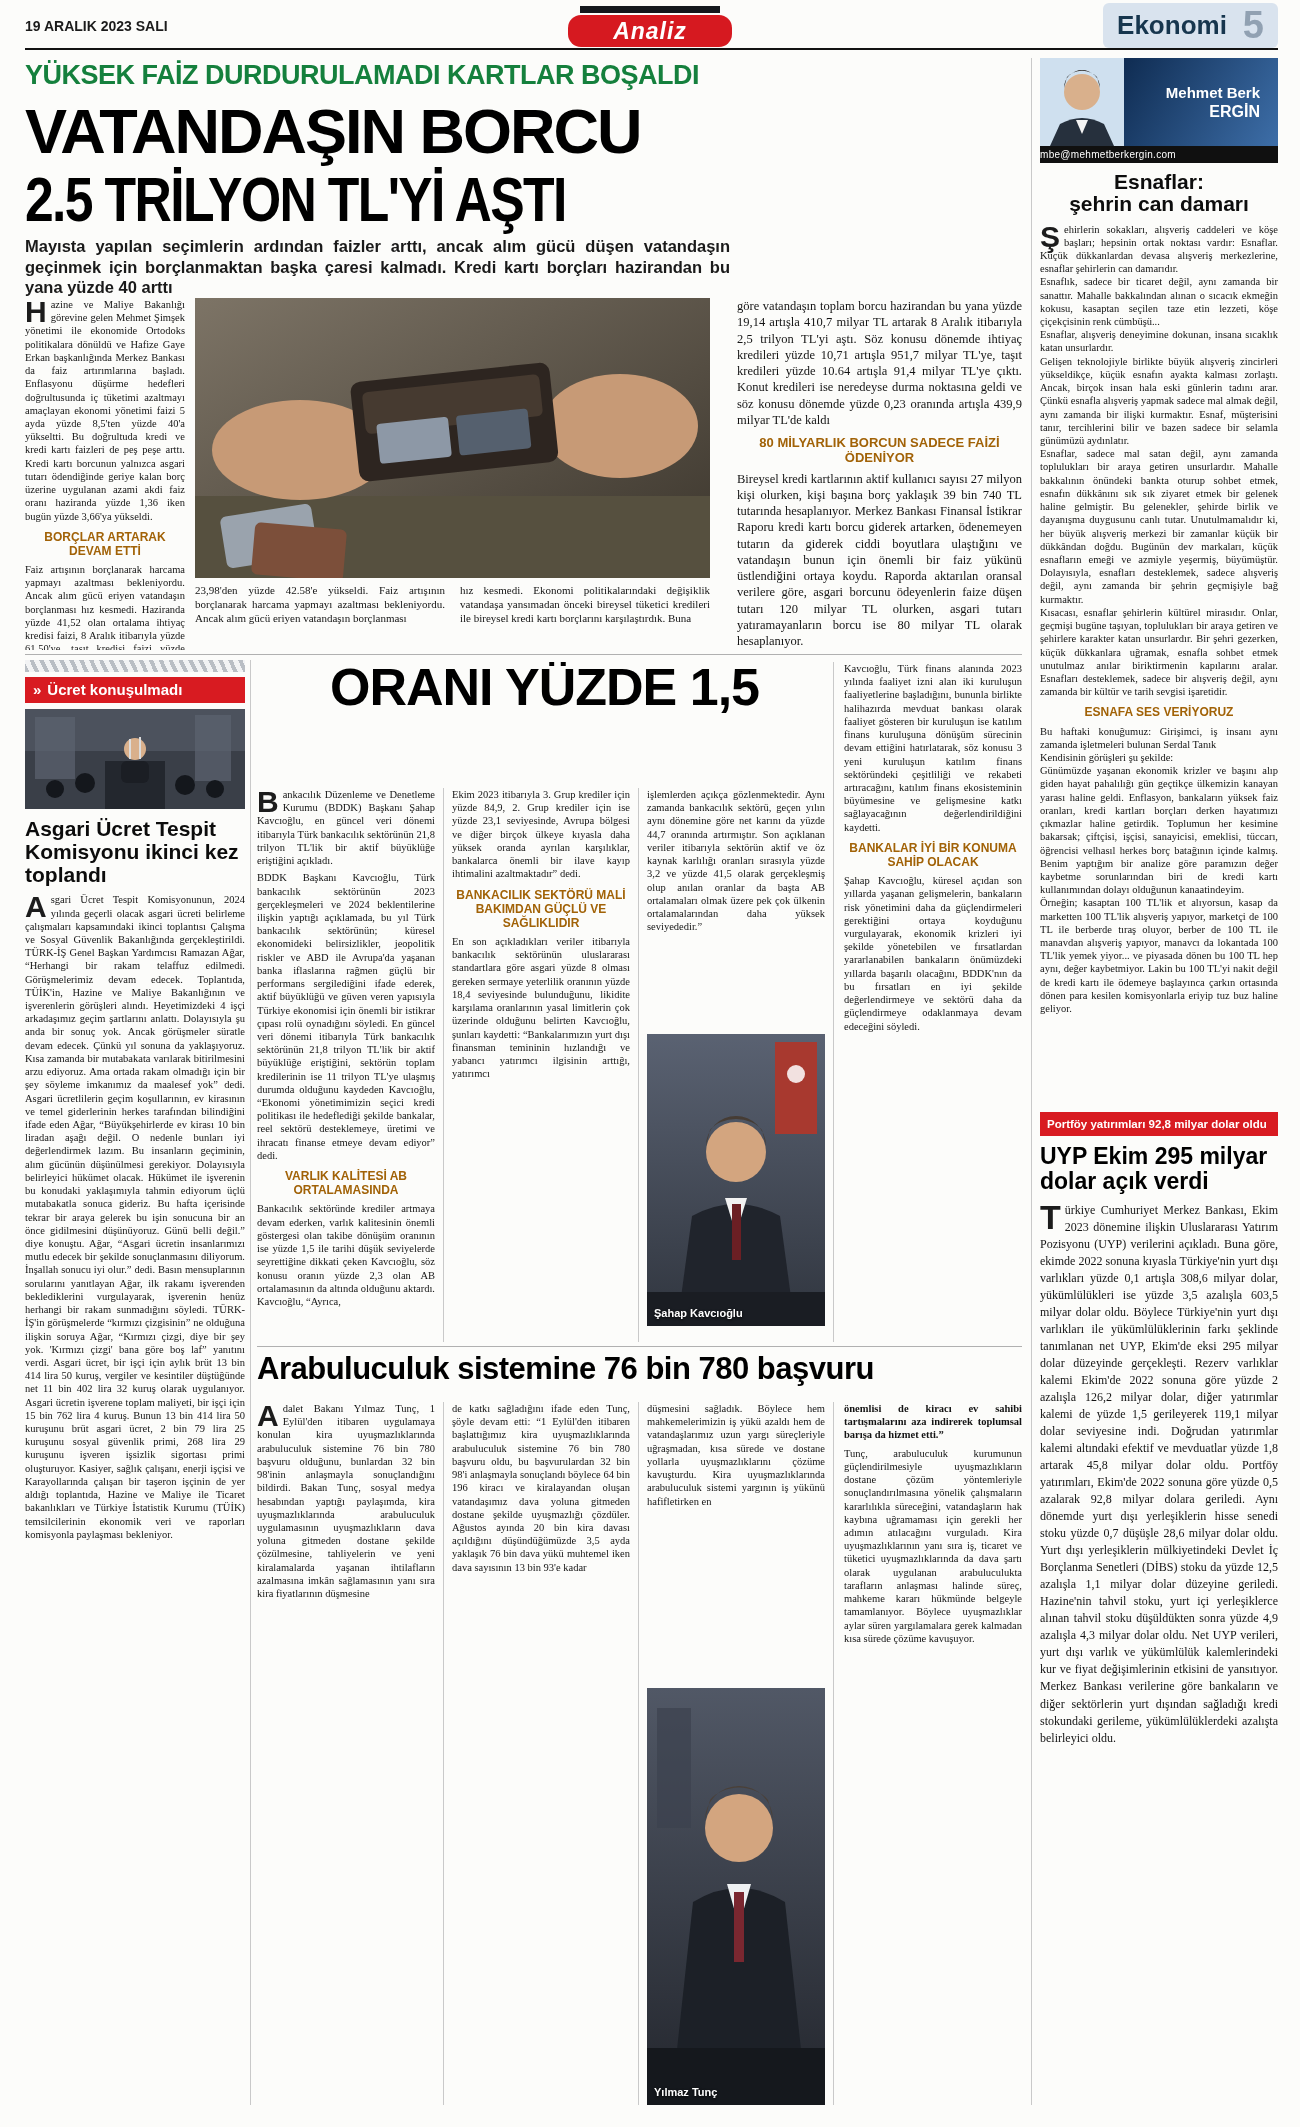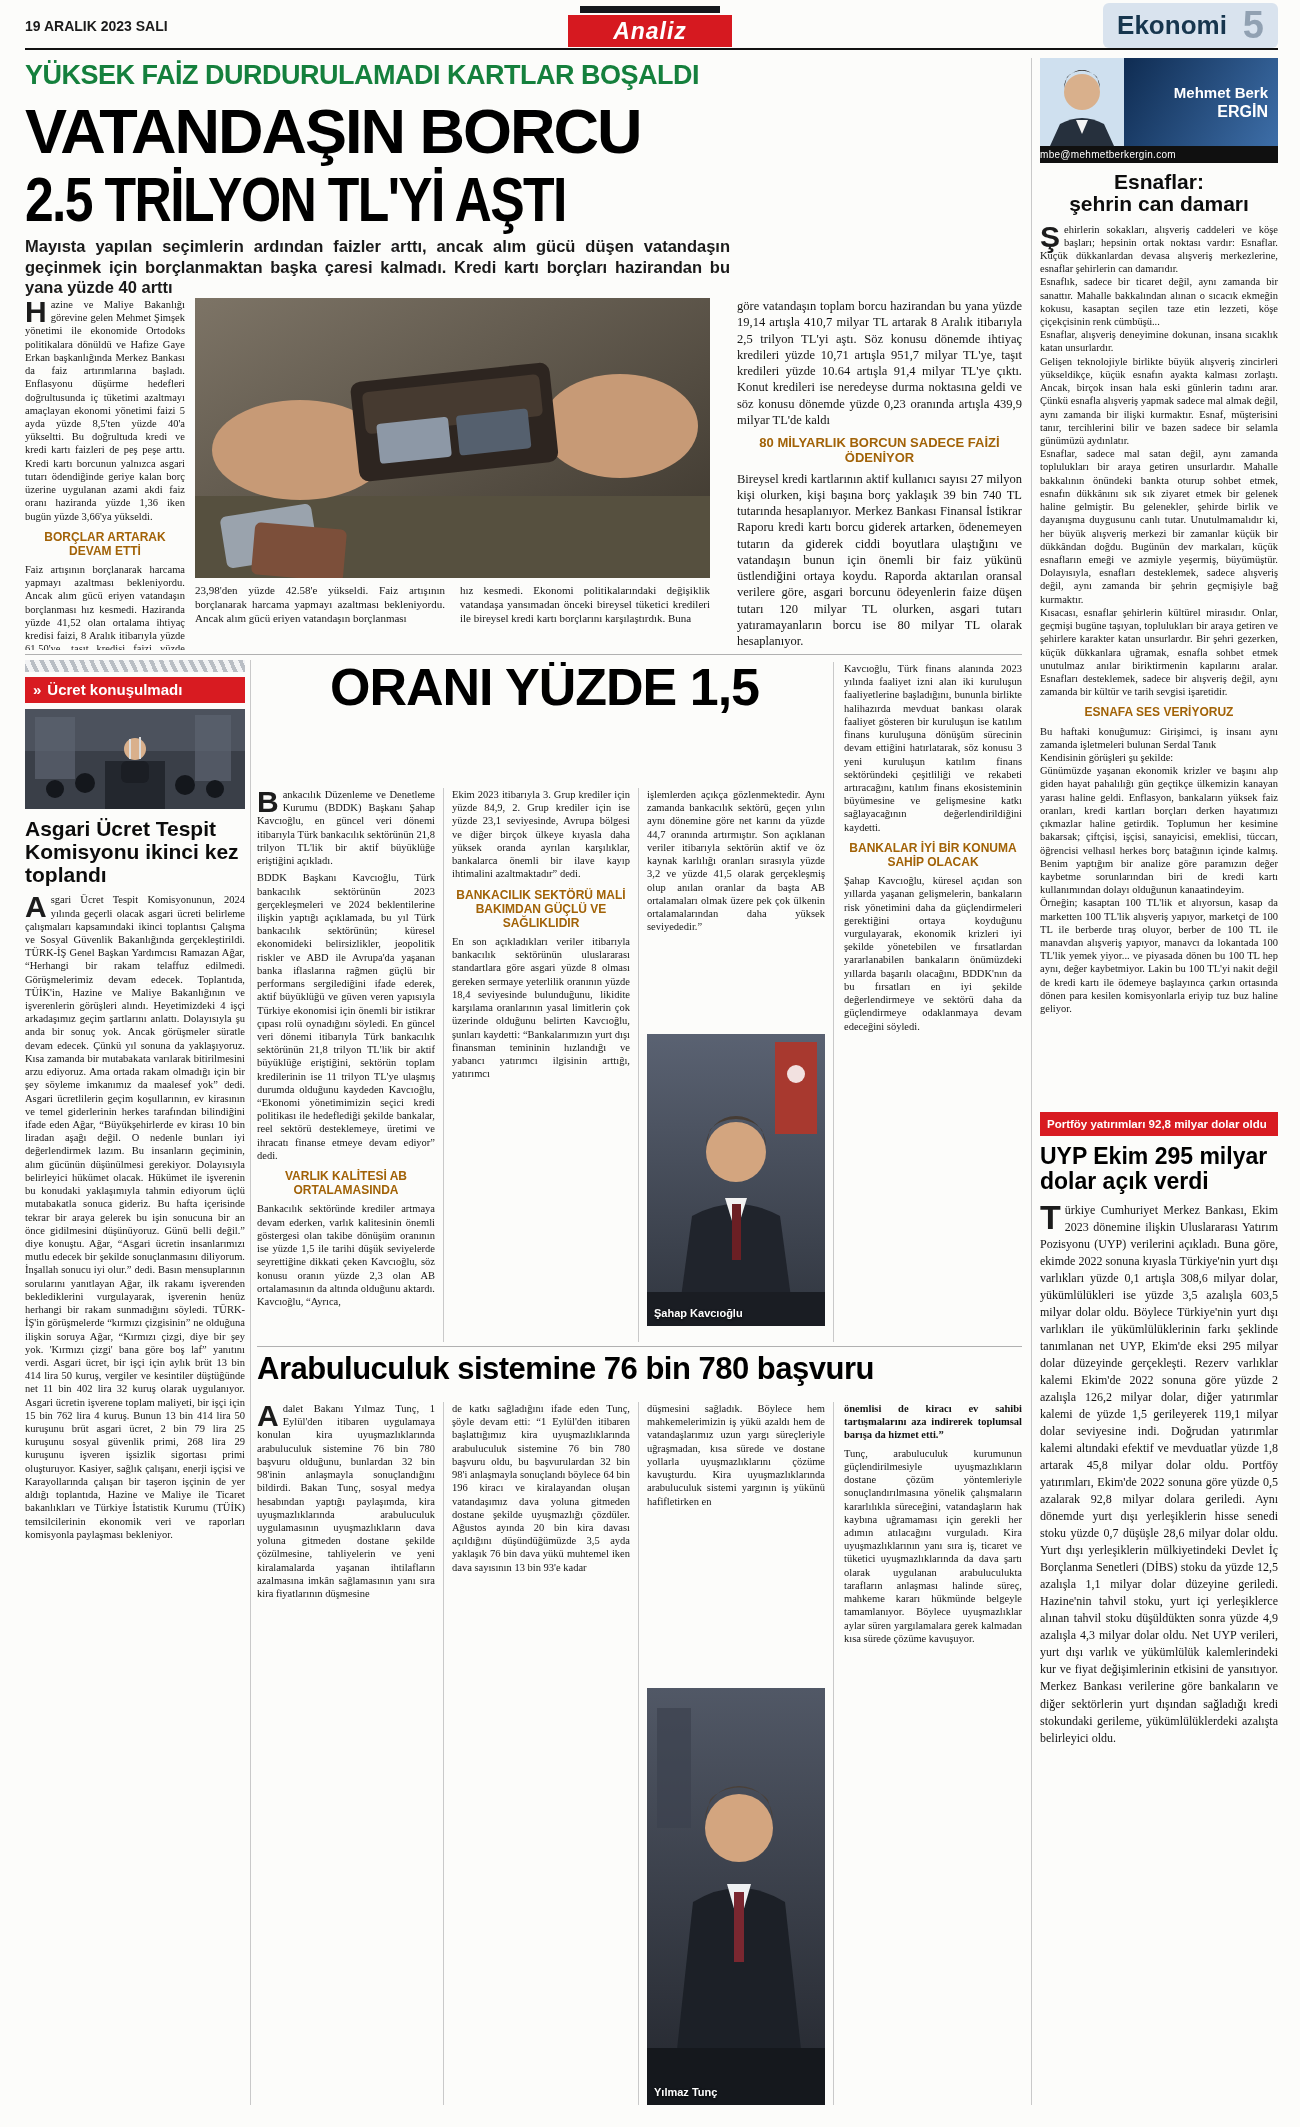--- a/index.html
+++ b/index.html
@@ -17,23 +17,23 @@
 .photo svg,.photo-rel svg{display:block}
 .photo-rel{position:relative;overflow:hidden;background:#666}
 .photo-cap{position:absolute;left:7px;bottom:7px;color:#fff;font-family:"Liberation Sans",sans-serif;font-weight:bold;font-size:11px;text-shadow:0 1px 3px rgba(0,0,0,.9)}
 .kicker{position:absolute;left:0;top:2px;font-family:"Liberation Sans",sans-serif;font-weight:800;font-size:27px;letter-spacing:-.5px;color:#15803d;white-space:nowrap}
 .hl{position:absolute;left:0;font-family:"Liberation Sans",sans-serif;font-weight:800;font-size:63px;line-height:1;letter-spacing:-2px;color:#000;white-space:nowrap}
 .squeeze{display:inline-block;transform:scaleX(.82);transform-origin:0 50%}
 .deck{position:absolute;left:0;top:178px;width:705px;font-family:"Liberation Sans",sans-serif;font-weight:600;font-size:16.5px;line-height:1.25;color:#1a1a1a;text-align:justify}
 .chevrons{height:12px;background:repeating-linear-gradient(65deg,#b9bec4 0 4px,#f2f3f4 4px 9px)}
 .redlabel{margin-top:5px;background:#d81b21;color:#fff;font-weight:bold;font-size:15px;line-height:26px;height:26px;padding:0 8px;display:flex;gap:6px;align-items:center;white-space:nowrap;overflow:hidden}
 .topline{height:2px;background:#121212}
-.logo-box{background:#d61920;color:#fff;font-family:"Liberation Sans",sans-serif;font-style:italic;font-weight:bold;font-size:23px;text-align:center;border-radius:0;height:32px;line-height:32px;letter-spacing:1px}
+.logo-box{background:#d61920;color:#fff;font-family:"Liberation Sans",sans-serif;font-style:italic;font-weight:bold;font-size:23px;text-align:center;border-radius:13px;height:32px;line-height:32px;letter-spacing:1px}
 .big-hl{font-family:"Liberation Sans",sans-serif;font-weight:800;color:#000}
-.plate{flex:1;background:linear-gradient(120deg,#0f2c52,#3d6ea8);color:#fff;display:flex;flex-direction:column;justify-content:center;align-items:flex-end;padding:6px 10px;gap:2px}
+.plate{flex:1;background:linear-gradient(120deg,#0f2c52,#3d6ea8);color:#fff;display:flex;flex-direction:column;justify-content:center;align-items:flex-end;padding:6px 18px;gap:2px}
 .emailbar{height:17px;background:#101010;color:#fff;font-size:10px;line-height:17px;text-align:left;letter-spacing:.3px}
 .coltitle{font-weight:800;font-size:21px;line-height:1.06;text-align:center;color:#0d0d0d}
 </style>
 </head>
 <body>
 
 <div class="page">
 
   <div class="abs sans" style="left:25px;top:18px;font-size:14px;font-weight:bold;color:#1b1b1b">19 ARALIK 2023 SALI</div>
 

